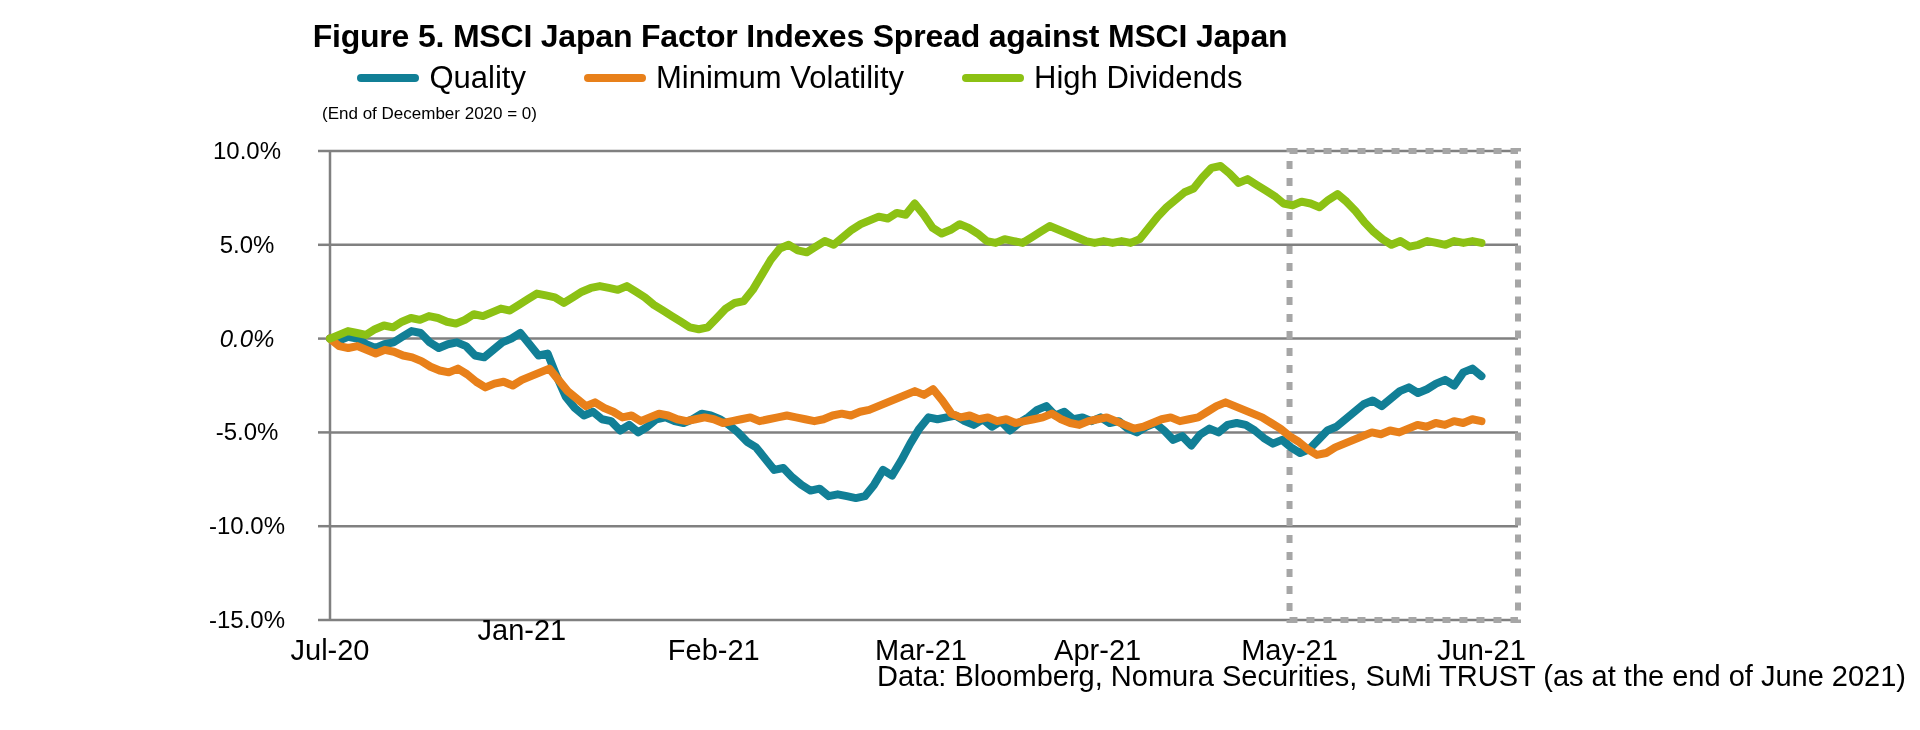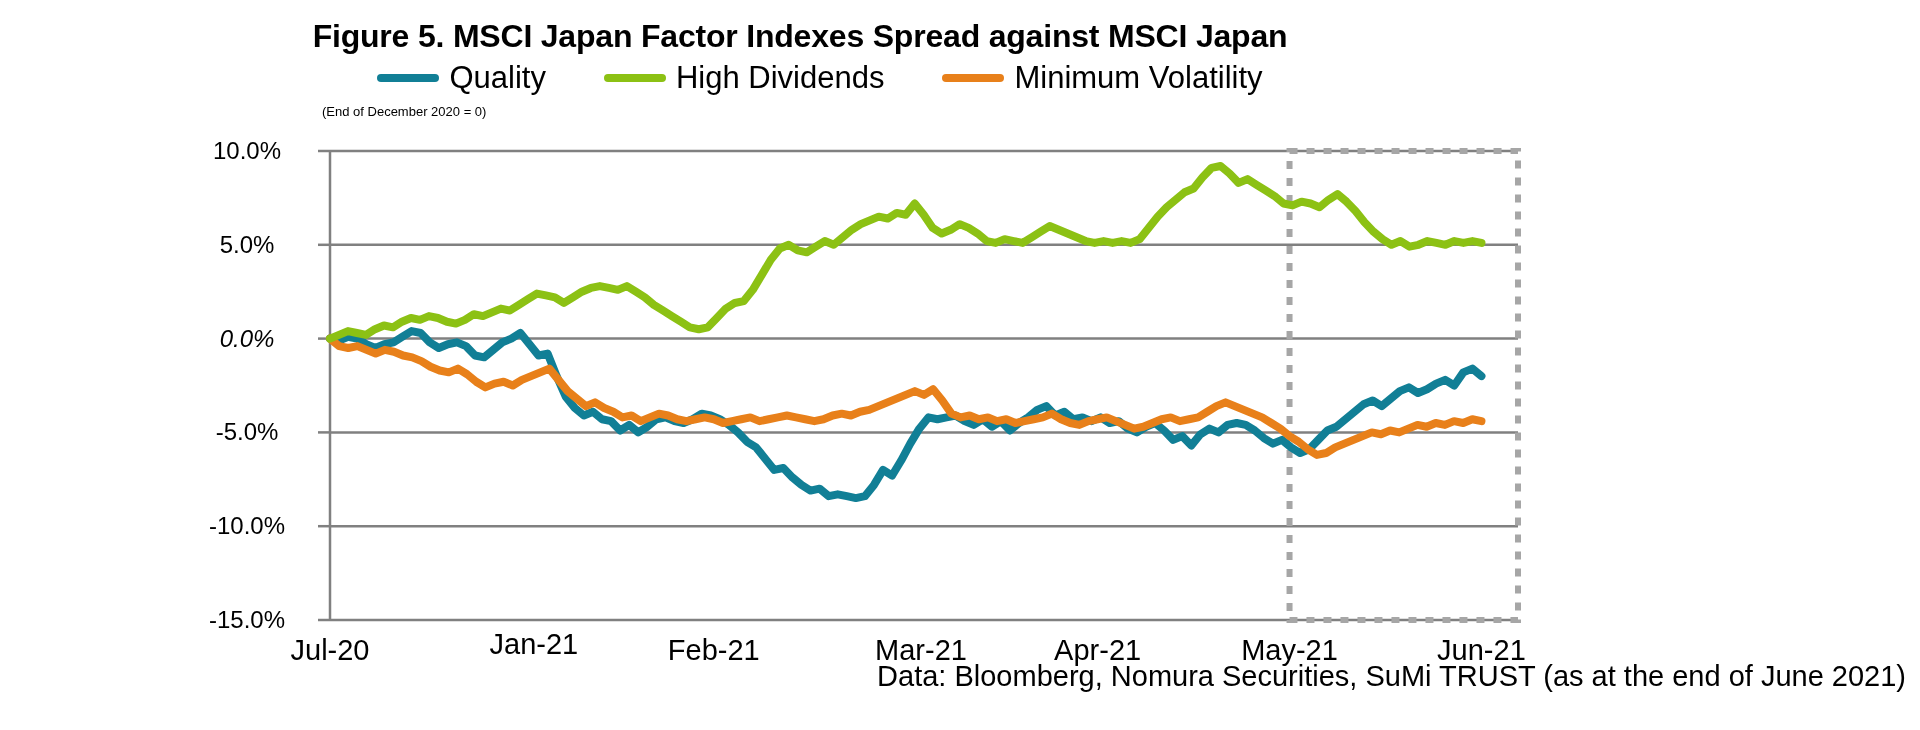--- a/index.html
+++ b/index.html
@@ -34,39 +34,38 @@
   #legend {
     position: absolute;
     left: 0;
     top: 60px;
     width: 1600px;
     display: flex;
     justify-content: center;
     align-items: center;
     gap: 58px;
     font-size: 31px;
-    padding-left: 20px;
   }
   .legend-item {
     display: flex;
     align-items: center;
     gap: 10px;
     white-space: nowrap;
   }
   .legend-swatch {
     display: block;
     width: 62px;
     height: 8px;
     border-radius: 4px;
   }
   #axis-note {
     position: absolute;
     left: 322px;
     top: 104px;
-    font-size: 13px;
+    font-size: 17px;
     white-space: nowrap;
   }
   #plot-wrap {
     position: absolute;
     left: 0;
     top: 0;
     width: 1920px;
     height: 730px;
   }
   .ytick-label {
@@ -98,26 +97,26 @@
 <div id="figure">
 
   <div id="chart-title">Figure 5. MSCI Japan Factor Indexes Spread against MSCI Japan</div>
 
   <div id="legend">
     <div class="legend-item">
       <span class="legend-swatch" style="background:#117f96"></span>
       <span>Quality</span>
     </div>
     <div class="legend-item">
+      <span class="legend-swatch" style="background:#e8801a"></span>
+      <span>Minimum Volatility</span>
+    </div>
+    <div class="legend-item">
       <span class="legend-swatch" style="background:#8cc114"></span>
       <span>High Dividends</span>
-    </div>
-    <div class="legend-item">
-      <span class="legend-swatch" style="background:#e8801a"></span>
-      <span>Minimum Volatility</span>
     </div>
   </div>
 
   <div id="axis-note">(End of December 2020 = 0)</div>
 
   <div id="plot-wrap">
     <svg id="plot-svg" width="1920" height="730" viewBox="0 0 1920 730">
         <line x1="330" x2="1518" y1="151" y2="151" stroke="#808080" stroke-width="2.5"></line>
         <line x1="330" x2="1518" y1="244.79999999999995" y2="244.79999999999995" stroke="#808080" stroke-width="2.5"></line>
         <line x1="330" x2="1518" y1="338.6" y2="338.6" stroke="#808080" stroke-width="2.5"></line>
@@ -139,21 +138,21 @@
   </div>
 
   <div id="tick-layer">
       <div class="ytick-label" style="left: 182px; top: 151px;">10.0%</div>
       <div class="ytick-label" style="left: 182px; top: 244.8px;">5.0%</div>
       <div class="ytick-label" style="left: 182px; top: 338.6px; font-style: italic;">0.0%</div>
       <div class="ytick-label" style="left: 182px; top: 432.4px;">-5.0%</div>
       <div class="ytick-label" style="left: 182px; top: 526.2px;">-10.0%</div>
       <div class="ytick-label" style="left: 182px; top: 620px;">-15.0%</div>
       <div class="xtick-label" style="left: 330px; top: 634px;">Jul-20</div>
-      <div class="xtick-label" style="left: 521.908px; top: 628px; margin-left: 12px;">Jan-21</div>
+      <div class="xtick-label" style="left: 521.908px; top: 614px;">Jan-21</div>
       <div class="xtick-label" style="left: 713.815px; top: 634px;">Feb-21</div>
       <div class="xtick-label" style="left: 921px; top: 634px;">Mar-21</div>
       <div class="xtick-label" style="left: 1097.63px; top: 634px;">Apr-21</div>
       <div class="xtick-label" style="left: 1289.54px; top: 634px;">May-21</div>
       <div class="xtick-label" style="left: 1481.45px; top: 634px;">Jun-21</div>
     </div>
 
   <div id="source-note">Data: Bloomberg, Nomura Securities, SuMi TRUST (as at the end of June 2021)</div>
 
 </div>

